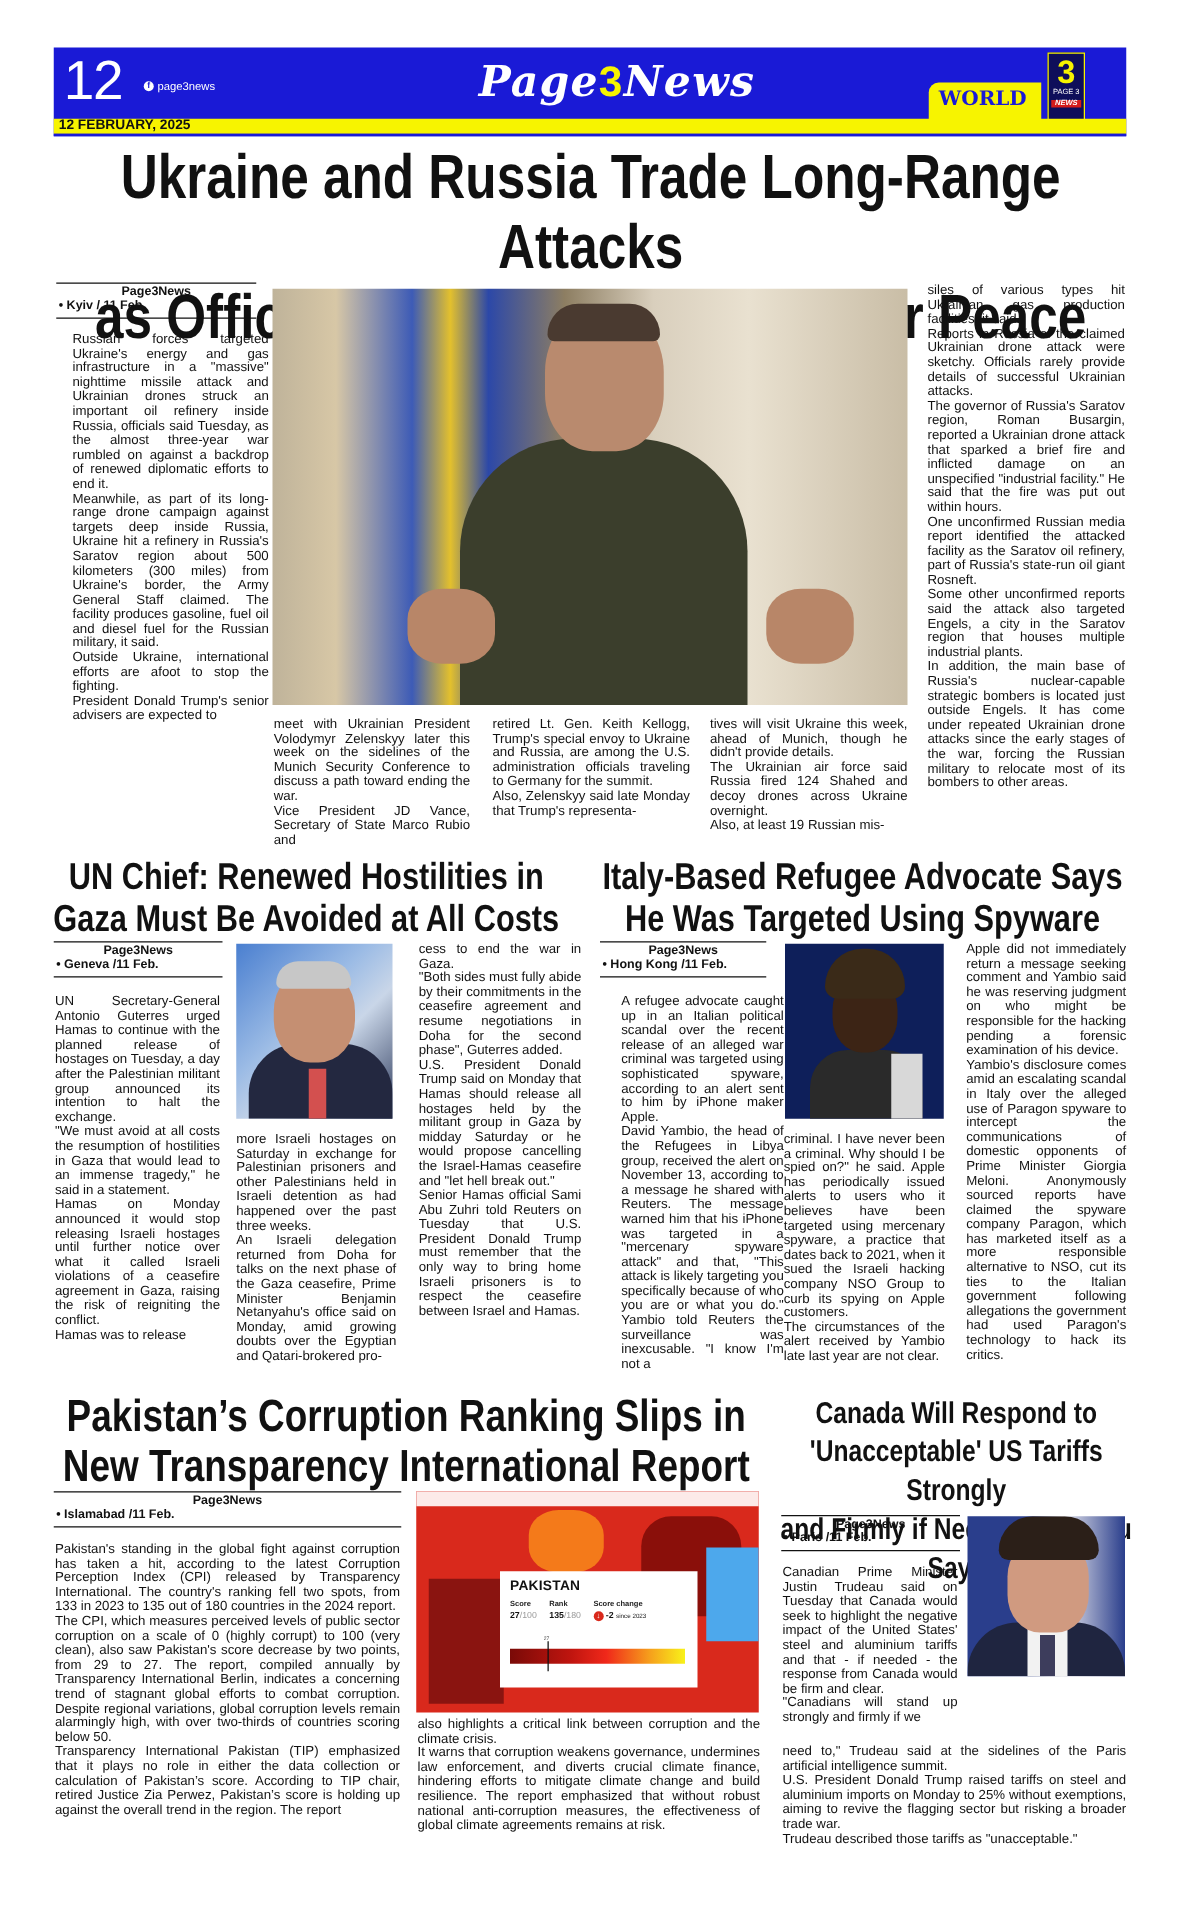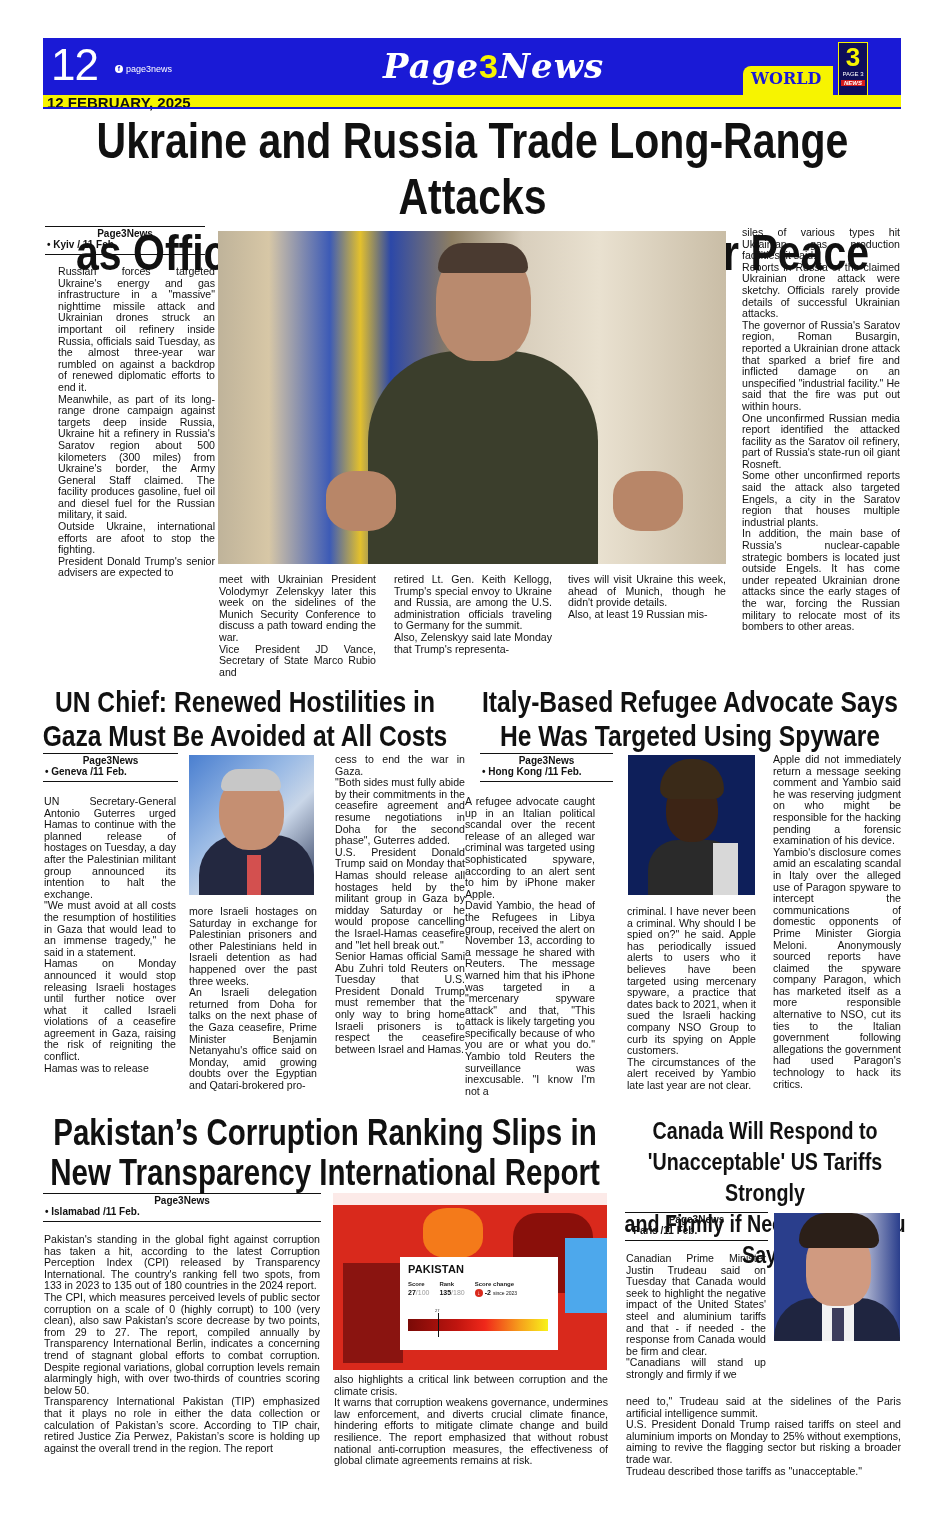--- a/index.html
+++ b/index.html
@@ -8,21 +8,21 @@
 
   .page { position: absolute; left: 0; top: 0; width: 945px; height: 1531px; }
 
   
   .masthead { position: absolute; left: 43px; top: 38px; width: 858px; height: 71px; background: #1a1ad6; }
   .masthead .pagenum { position: absolute; left: 8px; top: 2px; font-size: 44px; font-weight: 400; color: #fff; letter-spacing: -1px; line-height: 50px; }
   .masthead .social { position: absolute; left: 72px; top: 26px; font-size: 9px; color: #fff; display: flex; align-items: center; gap: 3px; }
   .masthead .social .fb { display: inline-block; width: 8px; height: 8px; border-radius: 50%; background: #fff; color: #1a1ad6; font-size: 7px; line-height: 8px; text-align: center; font-weight: 700; }
   .masthead .site { position: absolute; left: 72px; top: 41px; font-size: 9px; color: #fff; font-weight: 700; margin-top: 16px; }
   .masthead .datebar { position: absolute; left: 0; top: 57px; width: 858px; height: 12px; background: #f7f400; }
-  .masthead .datebar span { position: absolute; left: 4px; top: -1px; font-size: 15px; font-weight: 700; color: #111; }
+  .masthead .datebar span { position: absolute; left: 4px; top: -1px; font-size: 11px; font-weight: 700; color: #111; }
   .masthead .underline { position: absolute; left: 0; top: 69px; width: 858px; height: 2px; background: #1a1ad6; }
   .masthead .logo { position: absolute; left: 340px; top: 8px; font-family: "DejaVu Serif", serif; font-size: 34px; font-style: italic; font-weight: 700; color: #fff; letter-spacing: 1px; }
   .masthead .logo .three { color: #f7f400; font-style: normal; font-family: "Liberation Sans", sans-serif; }
   .masthead .world-tab { position: absolute; left: 700px; top: 28px; width: 90px; height: 30px; background: #f7f400; border-radius: 8px 0 0 0; }
   .masthead .world-tab span { position: absolute; left: 8px; top: 3px; font-family: "DejaVu Serif", serif; font-size: 16px; font-weight: 700; color: #1a1ad6; }
   .masthead .badge { position: absolute; left: 795px; top: 4px; width: 30px; height: 62px; background: #0e0e5a; border: 1px solid #f7f400; text-align: center; }
   .masthead .badge .b3 { color: #f7f400; font-size: 26px; font-weight: 700; line-height: 28px; display: block; }
   .masthead .badge .bp { color: #fff; font-size: 6px; display: block; }
   .masthead .badge .bn { color: #fff; background: #d41b1b; font-size: 6px; display: block; margin: 3px 2px 0; font-style: italic; font-weight: 700; }
 
@@ -142,20 +142,21 @@
   <div class="col" style="left:219px; top:574px; width:157px;">
     <p>meet with Ukrainian President Volodymyr Zelenskyy later this week on the sidelines of the Munich Security Conference to discuss a path toward ending the war.</p>
     <p>Vice President JD Vance, Secretary of State Marco Rubio and</p>
   </div>
   <div class="col" style="left:394px; top:574px; width:158px;">
     <p>retired Lt. Gen. Keith Kellogg, Trump's special envoy to Ukraine and Russia, are among the U.S. administration officials traveling to Germany for the summit.</p>
     <p>Also, Zelenskyy said late Monday that Trump's representa-</p>
   </div>
   <div class="col" style="left:568px; top:574px; width:158px;">
     <p>tives will visit Ukraine this week, ahead of Munich, though he didn't provide details.</p>
+    <p>The Ukrainian air force said Russia fired 124 Shahed and decoy drones across Ukraine overnight.</p>
     <p>Also, at least 19 Russian mis-</p>
   </div>
   <div class="col" style="left:742px; top:227px; width:158px;">
     <p>siles of various types hit Ukrainian gas production facilities, it said.</p>
     <p>Reports in Russia of the claimed Ukrainian drone attack were sketchy. Officials rarely provide details of successful Ukrainian attacks.</p>
     <p>The governor of Russia's Saratov region, Roman Busargin, reported a Ukrainian drone attack that sparked a brief fire and inflicted damage on an unspecified "industrial facility." He said that the fire was put out within hours.</p>
     <p>One unconfirmed Russian media report identified the attacked facility as the Saratov oil refinery, part of Russia's state-run oil giant Rosneft.</p>
     <p>Some other unconfirmed reports said the attack also targeted Engels, a city in the Saratov region that houses multiple industrial plants.</p>
     <p>In addition, the main base of Russia's nuclear-capable strategic bombers is located just outside Engels. It has come under repeated Ukrainian drone attacks since the early stages of the war, forcing the Russian military to relocate most of its bombers to other areas.</p>
   </div>
@@ -192,21 +193,21 @@
   </div>
 
   <div class="headline" style="left:425px; top:685px; width:530px; font-size:30px;">
     <div>Italy-Based Refugee Advocate Says</div>
     <div>He Was Targeted Using Spyware</div>
   </div>
   <div class="byline" style="left:480px; top:753px; width:133px;">
     <span class="agency">Page3News</span>
     <span class="place">• Hong Kong /11 Feb.</span>
   </div>
-  <div class="col" style="left:465px; top:796px; width:130px;">
+  <div class="col" style="left:497px; top:796px; width:130px;">
     <p>A refugee advocate caught up in an Italian political scandal over the recent release of an alleged war criminal was targeted using sophisticated spyware, according to an alert sent to him by iPhone maker Apple.</p>
     <p>David Yambio, the head of the Refugees in Libya group, received the alert on November 13, according to a message he shared with Reuters. The message warned him that his iPhone was targeted in a "mercenary spyware attack" and that, "This attack is likely targeting you specifically because of who you are or what you do." Yambio told Reuters the surveillance was inexcusable. "I know I'm not a</p>
   </div>
   <div class="photo photo-yambio">
     <div class="shirt"></div>
       <div class="scarf"></div>
       <div class="facey"></div>
       <div class="hairy"></div>
   </div>
   <div class="col" style="left:627px; top:906px; width:129px;">

